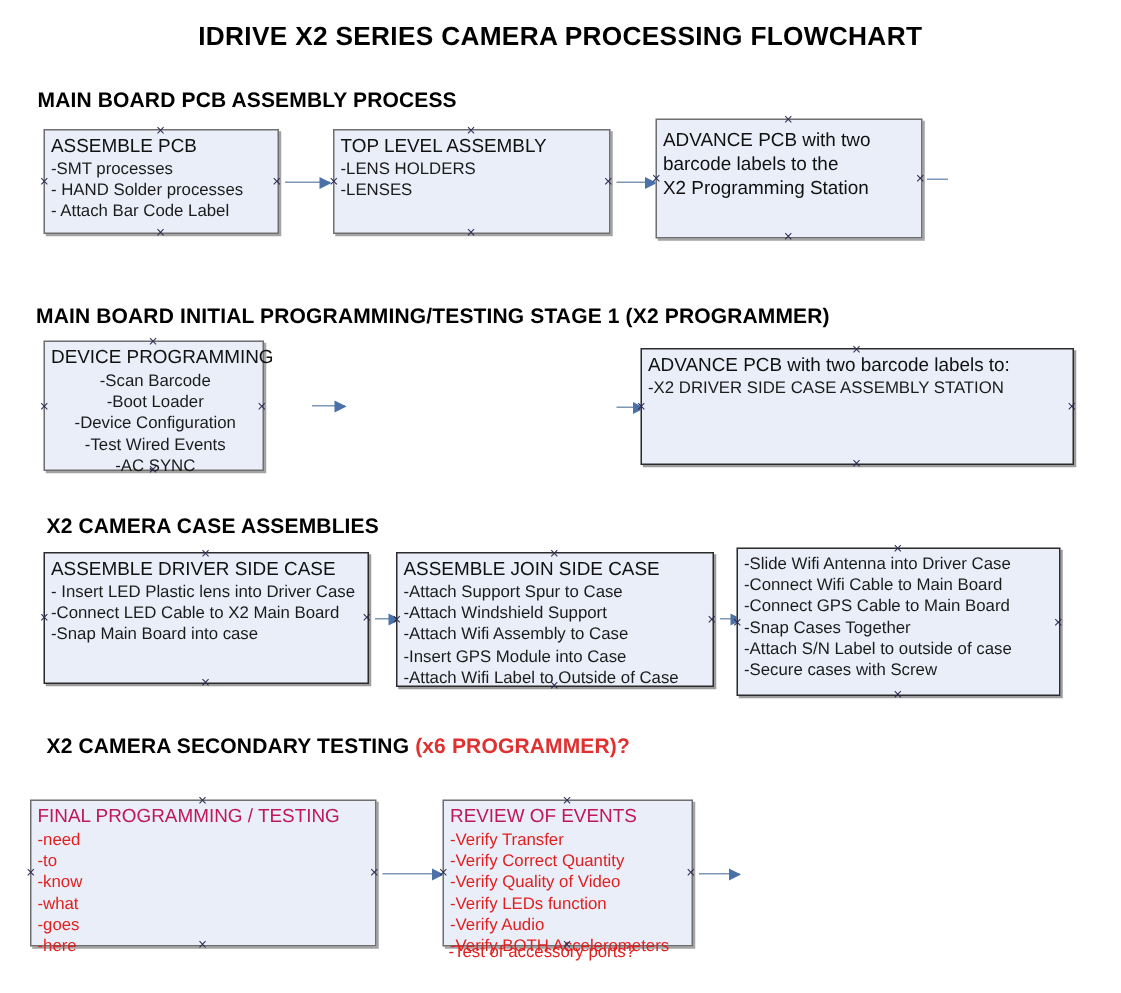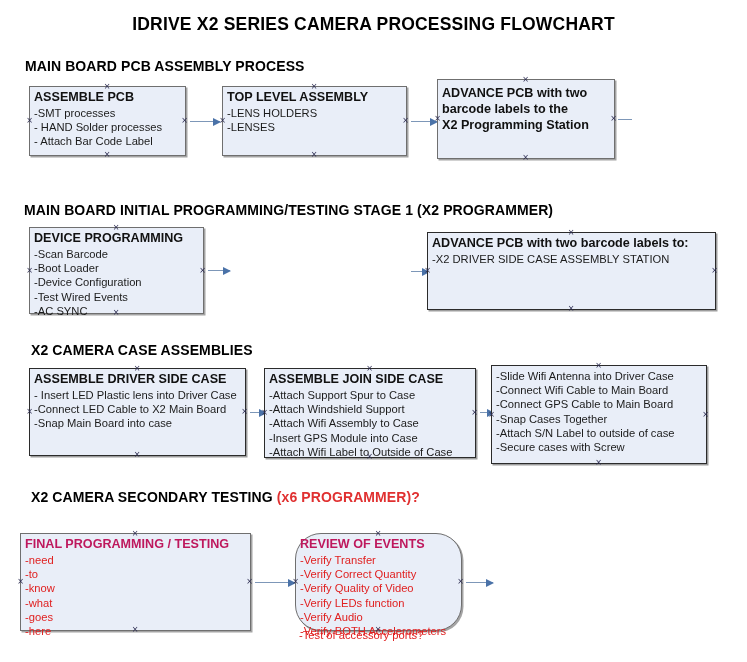--- a/index.html
+++ b/index.html
@@ -25,21 +25,21 @@
   .box{
     position:absolute;
     background:#e9eef8;
     border:1px solid #6f6f6f;
     box-sizing:border-box;
     box-shadow:1.5px 1.5px 0 rgba(90,90,90,.55);
   }
   .box.dark{border:1px solid #2b2b2b;box-shadow:1.5px 1.5px 0 rgba(60,60,60,.5);}
   .box .inner{position:absolute;left:4px;top:3px;right:2px;}
   .box h4{
-    margin:0 0 1px 0;font-size:12.6px;font-weight:bold;color:#111;
+    margin:0 0 1px 0;font-size:12.6px;font-weight:normal;color:#111;
     line-height:15px;white-space:nowrap;
   }
   .box ul{margin:0;padding:0;list-style:none;}
   .box li{
     font-size:11.2px;line-height:14.2px;color:#1b1b1b;white-space:nowrap;
   }
   .box.red h4{color:#be185d;}
   .box.red li{color:#e02020;}
   .box.red{border-color:#6f6f6f;}
 
@@ -120,21 +120,21 @@
     <span class="hx" style="left:0;top:50%;"></span>
     <span class="hx" style="left:100%;top:50%;"></span>
   </div>
 
   <div class="conn noarrow" style="left:618px;top:119px;width:14px;"></div>
 
   <div class="section-head" style="left:24px;top:202px;">
     <span>MAIN BOARD INITIAL PROGRAMMING/TESTING STAGE 1 (X2 PROGRAMMER)</span>
   </div>
 
-  <div class="box" style="left:29px;top:227px;width:175px;height:87px;">
+  <div class="box" style="left:29px;top:227px;width:147px;height:87px;text-align:center;">
     <div class="inner">
       <h4>DEVICE PROGRAMMING</h4>
       <ul>
         <li>-Scan Barcode</li>
         <li>-Boot Loader</li>
         <li>-Device Configuration</li>
         <li>-Test Wired Events</li>
         <li>-AC SYNC</li>
       </ul>
     </div>
@@ -236,21 +236,21 @@
       </ul>
     </div>
     <span class="hx" style="left:50%;top:0;"></span>
     <span class="hx" style="left:50%;top:100%;"></span>
     <span class="hx" style="left:0;top:50%;"></span>
     <span class="hx" style="left:100%;top:50%;"></span>
   </div>
 
   <div class="conn" style="left:255px;top:582px;width:40px;"></div>
 
-  <div class="box red" style="left:295px;top:533px;width:167px;height:98px;border-radius:26px;">
+  <div class="box red" style="left:295px;top:533px;width:167px;height:98px;">
     <div class="inner">
       <h4>REVIEW OF EVENTS</h4>
       <ul>
         <li>-Verify Transfer</li>
         <li>-Verify Correct Quantity</li>
         <li>-Verify Quality of Video</li>
         <li>-Verify LEDs function</li>
         <li>-Verify Audio</li>
         <li>-Verify BOTH Accelerometers</li>
       </ul>

